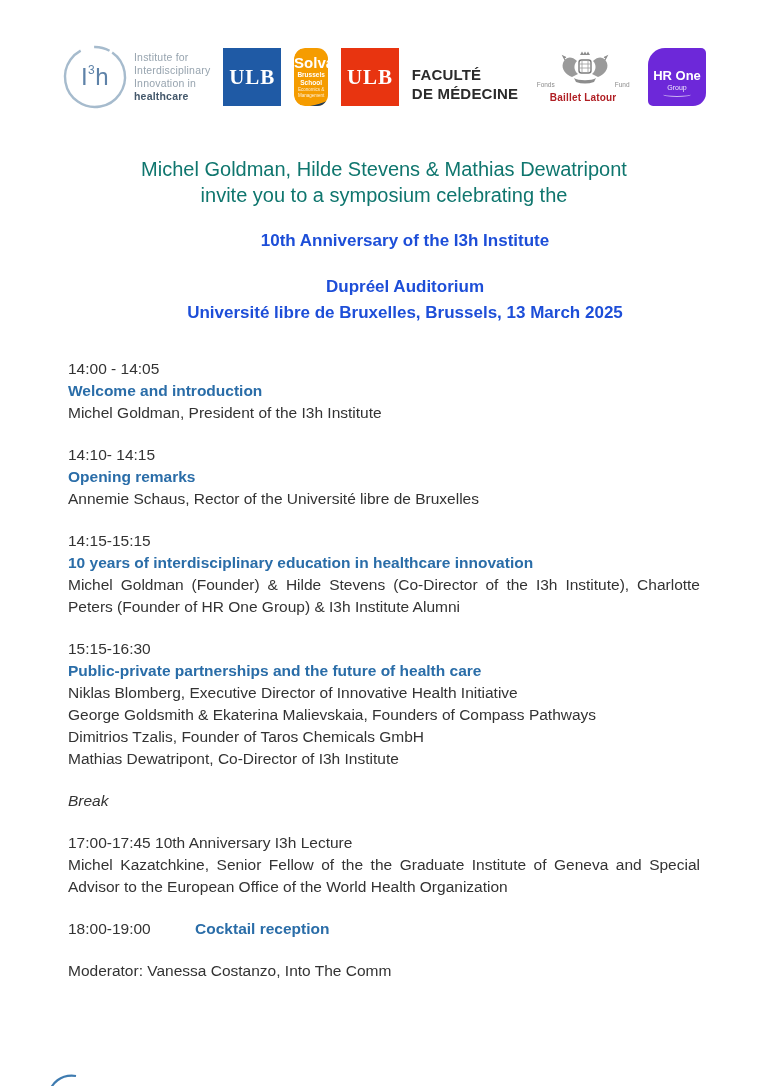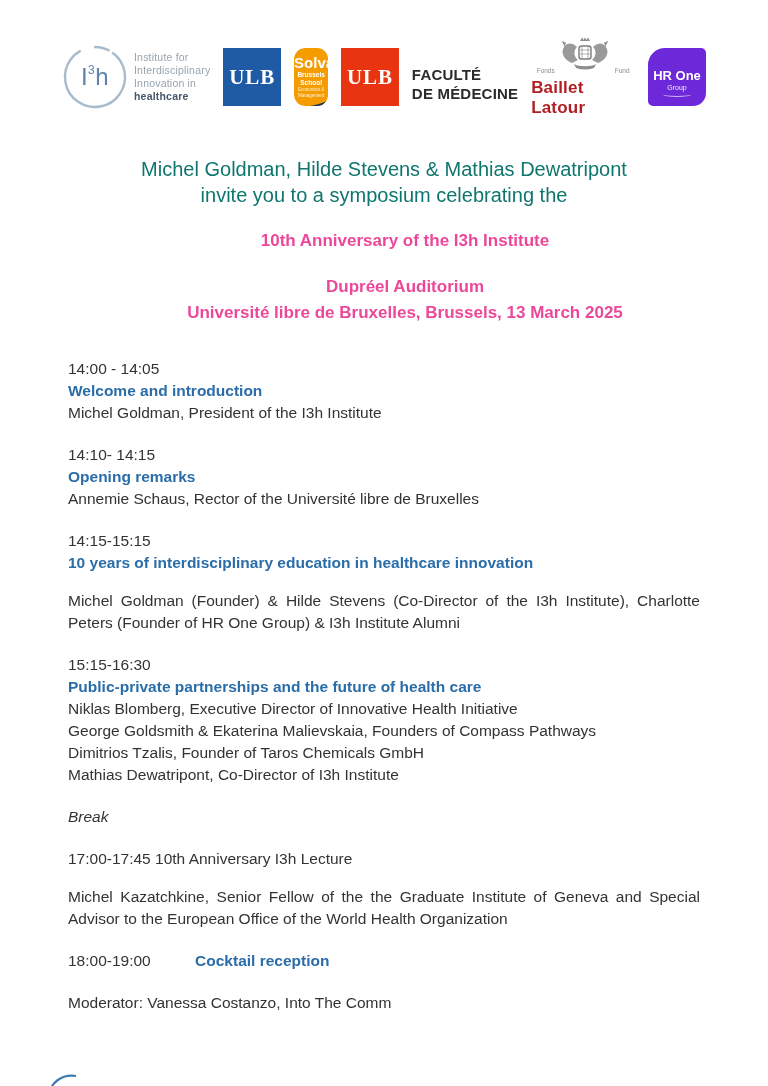--- a/index.html
+++ b/index.html
@@ -31,45 +31,45 @@
   .solvay .txt { position: absolute; left: 0; top: 7px; width: 100%; text-align: center; color: #fff; }
   .solvay .txt .nm { font-size: 15px; font-weight: bold; display: block; line-height: 16px; }
   .solvay .txt .sch { font-size: 6.5px; font-weight: bold; display: block; line-height: 8px; }
   .solvay .txt .tag { font-size: 4.5px; display: block; opacity: .85; line-height: 6px; }
 
   .faculte { font-size: 15px; font-weight: bold; color: #2B2B2B; line-height: 19px; letter-spacing: 0.2px; margin-top: 13px; }
 
   .baillet { display: flex; flex-direction: column; align-items: center; width: 104px; flex: 0 0 auto; }
   .baillet .crest-line { display: flex; align-items: flex-end; gap: 3px; }
   .baillet .tiny { font-size: 6.5px; color: #8D8D8D; padding-bottom: 3px; }
-  .baillet .name { font-size: 17px; font-weight: bold; color: #B01F24; margin-top: 1px; letter-spacing: 0.2px; }
+  .baillet .name { font-size: 10px; font-weight: bold; color: #B01F24; margin-top: 1px; letter-spacing: 0.2px; }
 
   .hrone {
     width: 58px; height: 58px; background: #6d28d9;
     border-radius: 17px 5px 13px 5px;
     display: flex; flex-direction: column; align-items: center; justify-content: flex-end;
     padding-bottom: 9px; flex: 0 0 auto;
   }
   .hrone .nm { color: #fff; font-weight: bold; font-size: 13px; line-height: 14px; }
   .hrone .gr { color: #fff; font-size: 7px; line-height: 9px; opacity: .9; }
   .hrone .arc { width: 28px; height: 5px; border-bottom: 1px solid rgba(255,255,255,.65); border-radius: 50%; }
 
   
   .header-block { text-align: center; margin-top: 44px; }
   .invite-line { color: #0f766e; font-size: 20px; line-height: 26px; }
-  .head-bold { color: #ec4899; font-size: 17px; font-weight: bold; line-height: 26px; padding-left: 42px; }
+  .head-bold { color: #1d4ed8; font-size: 17px; font-weight: bold; line-height: 26px; padding-left: 42px; }
   .gap20 { height: 20px; }
 
   
   .schedule { margin: 32px 68px 0 68px; width: 632px; }
   .sec { margin-bottom: 20px; }
   .sec p { font-size: 15.5px; line-height: 22px; color: #333333; }
   .sec .time { color: #333333; }
   .sec .stitle { color: #2A6DA8; font-weight: bold; }
-  .sec .just { text-align: justify; margin-top: 16px; }
+  .sec .just { text-align: justify; }
   .break-line { font-style: italic; }
   .inline-title { color: #2A6DA8; font-weight: bold; margin-left: 40px; }
 
   
   .corner-arc { position: absolute; left: 46px; bottom: -12px; opacity: .9; }
 </style>
 </head>
 <body>
 
 <div class="logo-row">

